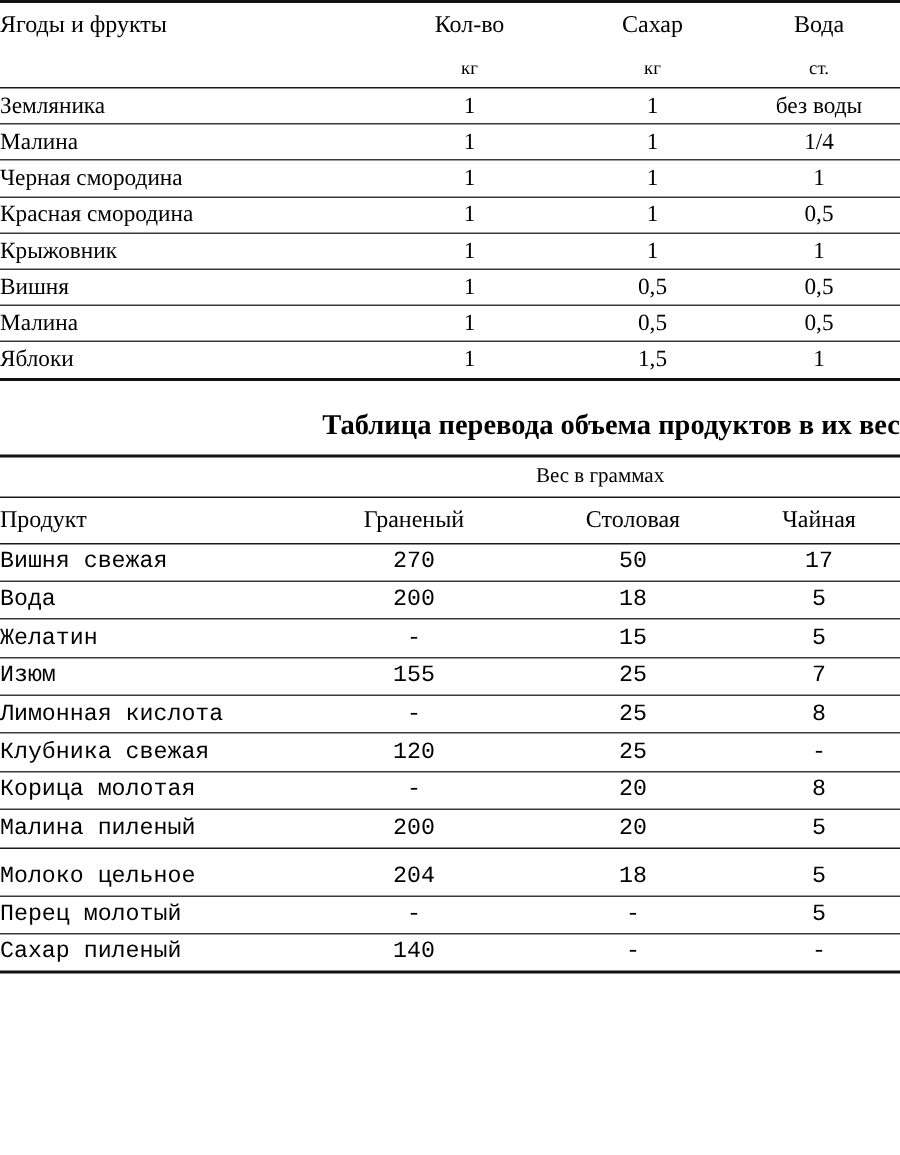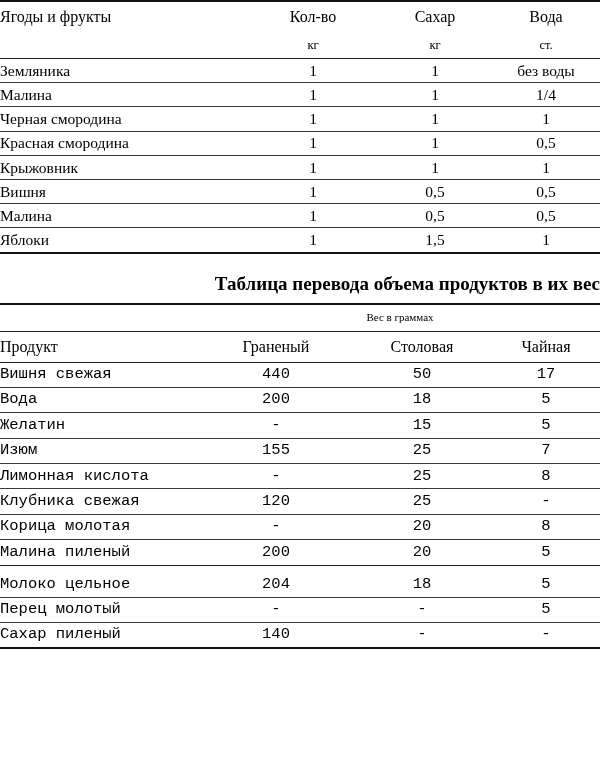--- a/index.html
+++ b/index.html
@@ -84,21 +84,21 @@
     font-weight: bold;
     font-size: 19px;
     padding: 0;
     line-height: 1;
   }
 
   .spacer-gap { height: 20px; }
 
   .span-head td {
     height: 26px;
-    font-size: 11px;
+    font-size: 14px;
     font-family: Liberation Serif, serif;
   }
 
   .break-rule td {
     border-top: 1.6px solid #1a1a1a;
   }
   .break-gap { height: 7px; }
 
   .t2 .row-data td { height: 24.4px; font-family: Liberation Mono, monospace; }
   .t2 .hdr-main td { height: 30px; margin-top: 16px; }
@@ -206,21 +206,21 @@
       <tr class="hdr-main rule-med">
         <td class="cell-name">Продукт</td>
         <td class="cell-num">Граненый</td>
         <td class="cell-num">Столовая</td>
         <td class="cell-num">Чайная</td>
       </tr>
 
 
       <tr class="row-data rule-med">
         <td class="cell-name">Вишня свежая</td>
-        <td class="cell-num">440</td>
+        <td class="cell-num">270</td>
         <td class="cell-num">50</td>
         <td class="cell-num">17</td>
       </tr>
       <tr class="row-data rule-thin">
         <td class="cell-name">Вода</td>
         <td class="cell-num">200</td>
         <td class="cell-num">18</td>
         <td class="cell-num">5</td>
       </tr>
       <tr class="row-data rule-thin">

